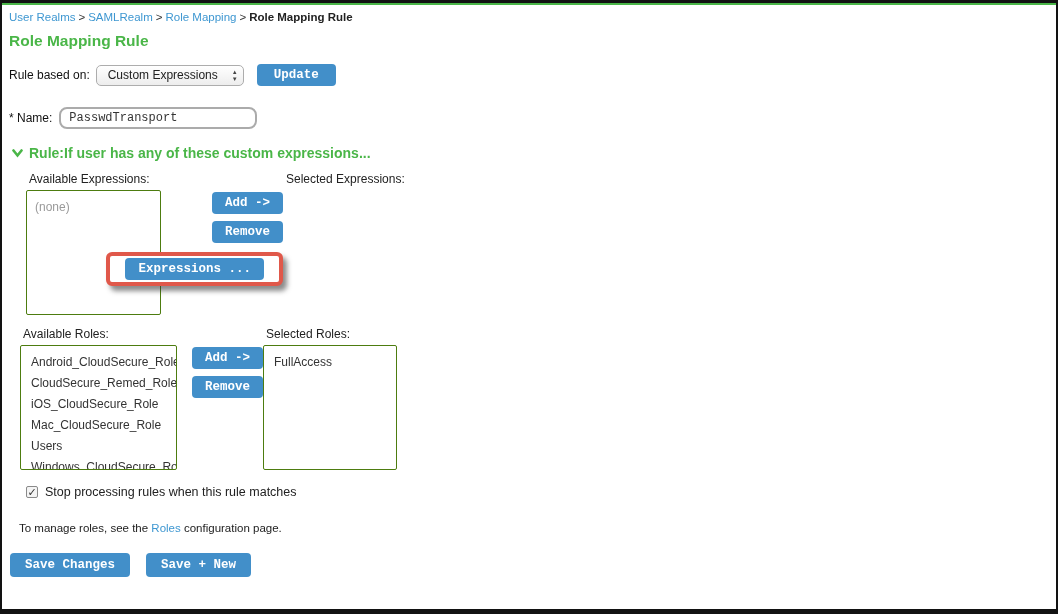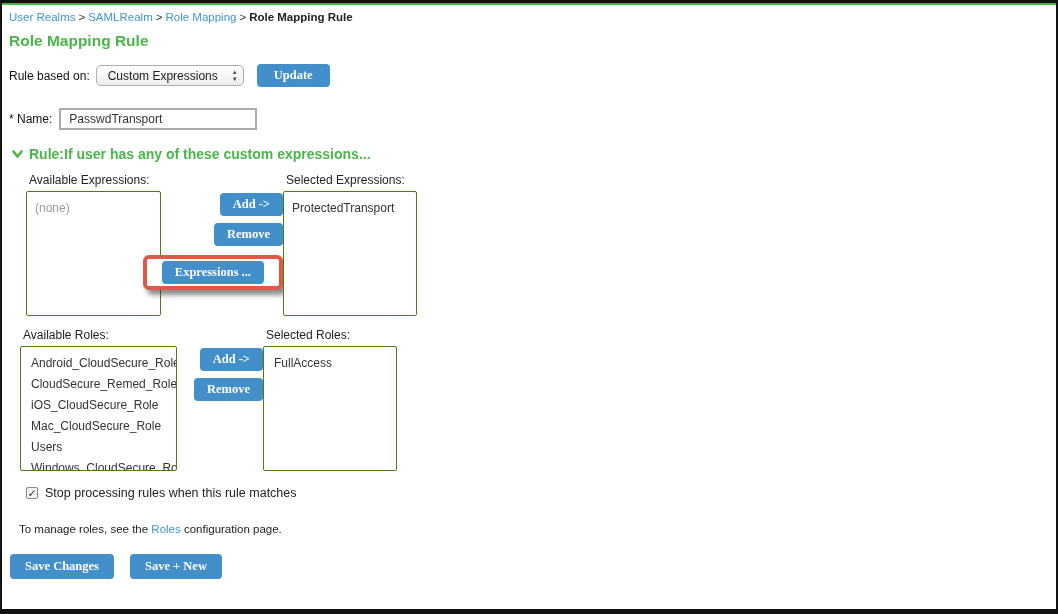--- a/index.html
+++ b/index.html
@@ -37,33 +37,33 @@
     font-size: 12px; color: #222; position: relative; cursor: pointer;
   }
   .mac-select .sel-text { padding-right: 14px; }
   .sel-arrows {
     position: absolute; right: 5px; top: 3px;
     display: flex; flex-direction: column; align-items: center;
     font-size: 6px; line-height: 7px; color: #444;
   }
   .btn {
     background: #428fc9; color: #fff; border: none; border-radius: 4px;
-    font-family: Liberation Serif, serif;
+    font-family: Liberation Mono, monospace;
     font-weight: bold; font-size: 12.5px; padding: 4px 13px;
     cursor: pointer; white-space: nowrap;
   }
   .update-btn { margin-left: 13px; padding: 4px 17px; }
 
   
   .name-row { margin-top: 21px; display: flex; align-items: center; }
   .name-row .lbl { font-size: 12px; color: #111; }
   .name-input {
     margin-left: 7px; width: 198px; height: 22px;
-    border: 2px solid #ababab; border-radius: 0;
-    font-family: Liberation Sans, sans-serif;
+    border: 2px solid #ababab; border-radius: 8px;
+    font-family: Liberation Mono, monospace;
     font-size: 12px; color: #333; padding: 0 8px;
   }
 
   
   .section-header { margin: 16px 0 0 3px; display: flex; align-items: center; gap: 6px; }
   .section-header .hdr-text { font-size: 14px; font-weight: bold; color: #4ab648; }
 
   
   .picker { display: flex; align-items: flex-start; }
   .picker-expr { margin-top: 11px; margin-left: 17px; }
@@ -157,23 +157,20 @@
       </div>
       <div class="btn-col btn-col-expr">
         <button class="btn">Add -&gt;</button>
         <button class="btn">Remove</button>
         <span class="annotation">
           <button class="btn">Expressions ...</button>
         </span>
       </div>
       <div>
         <span class="col-label">Selected Expressions:</span>
-        <div class="listbox lb-expr lb-expr-sel">
-          <div class="item">ProtectedTransport</div>
-        </div>
       </div>
     </div>
 
 
     <div class="picker picker-roles">
       <div>
         <span class="col-label">Available Roles:</span>
         <div class="listbox lb-roles-avail">
           <div class="item">Android_CloudSecure_Role</div>
           <div class="item">CloudSecure_Remed_Role</div>

